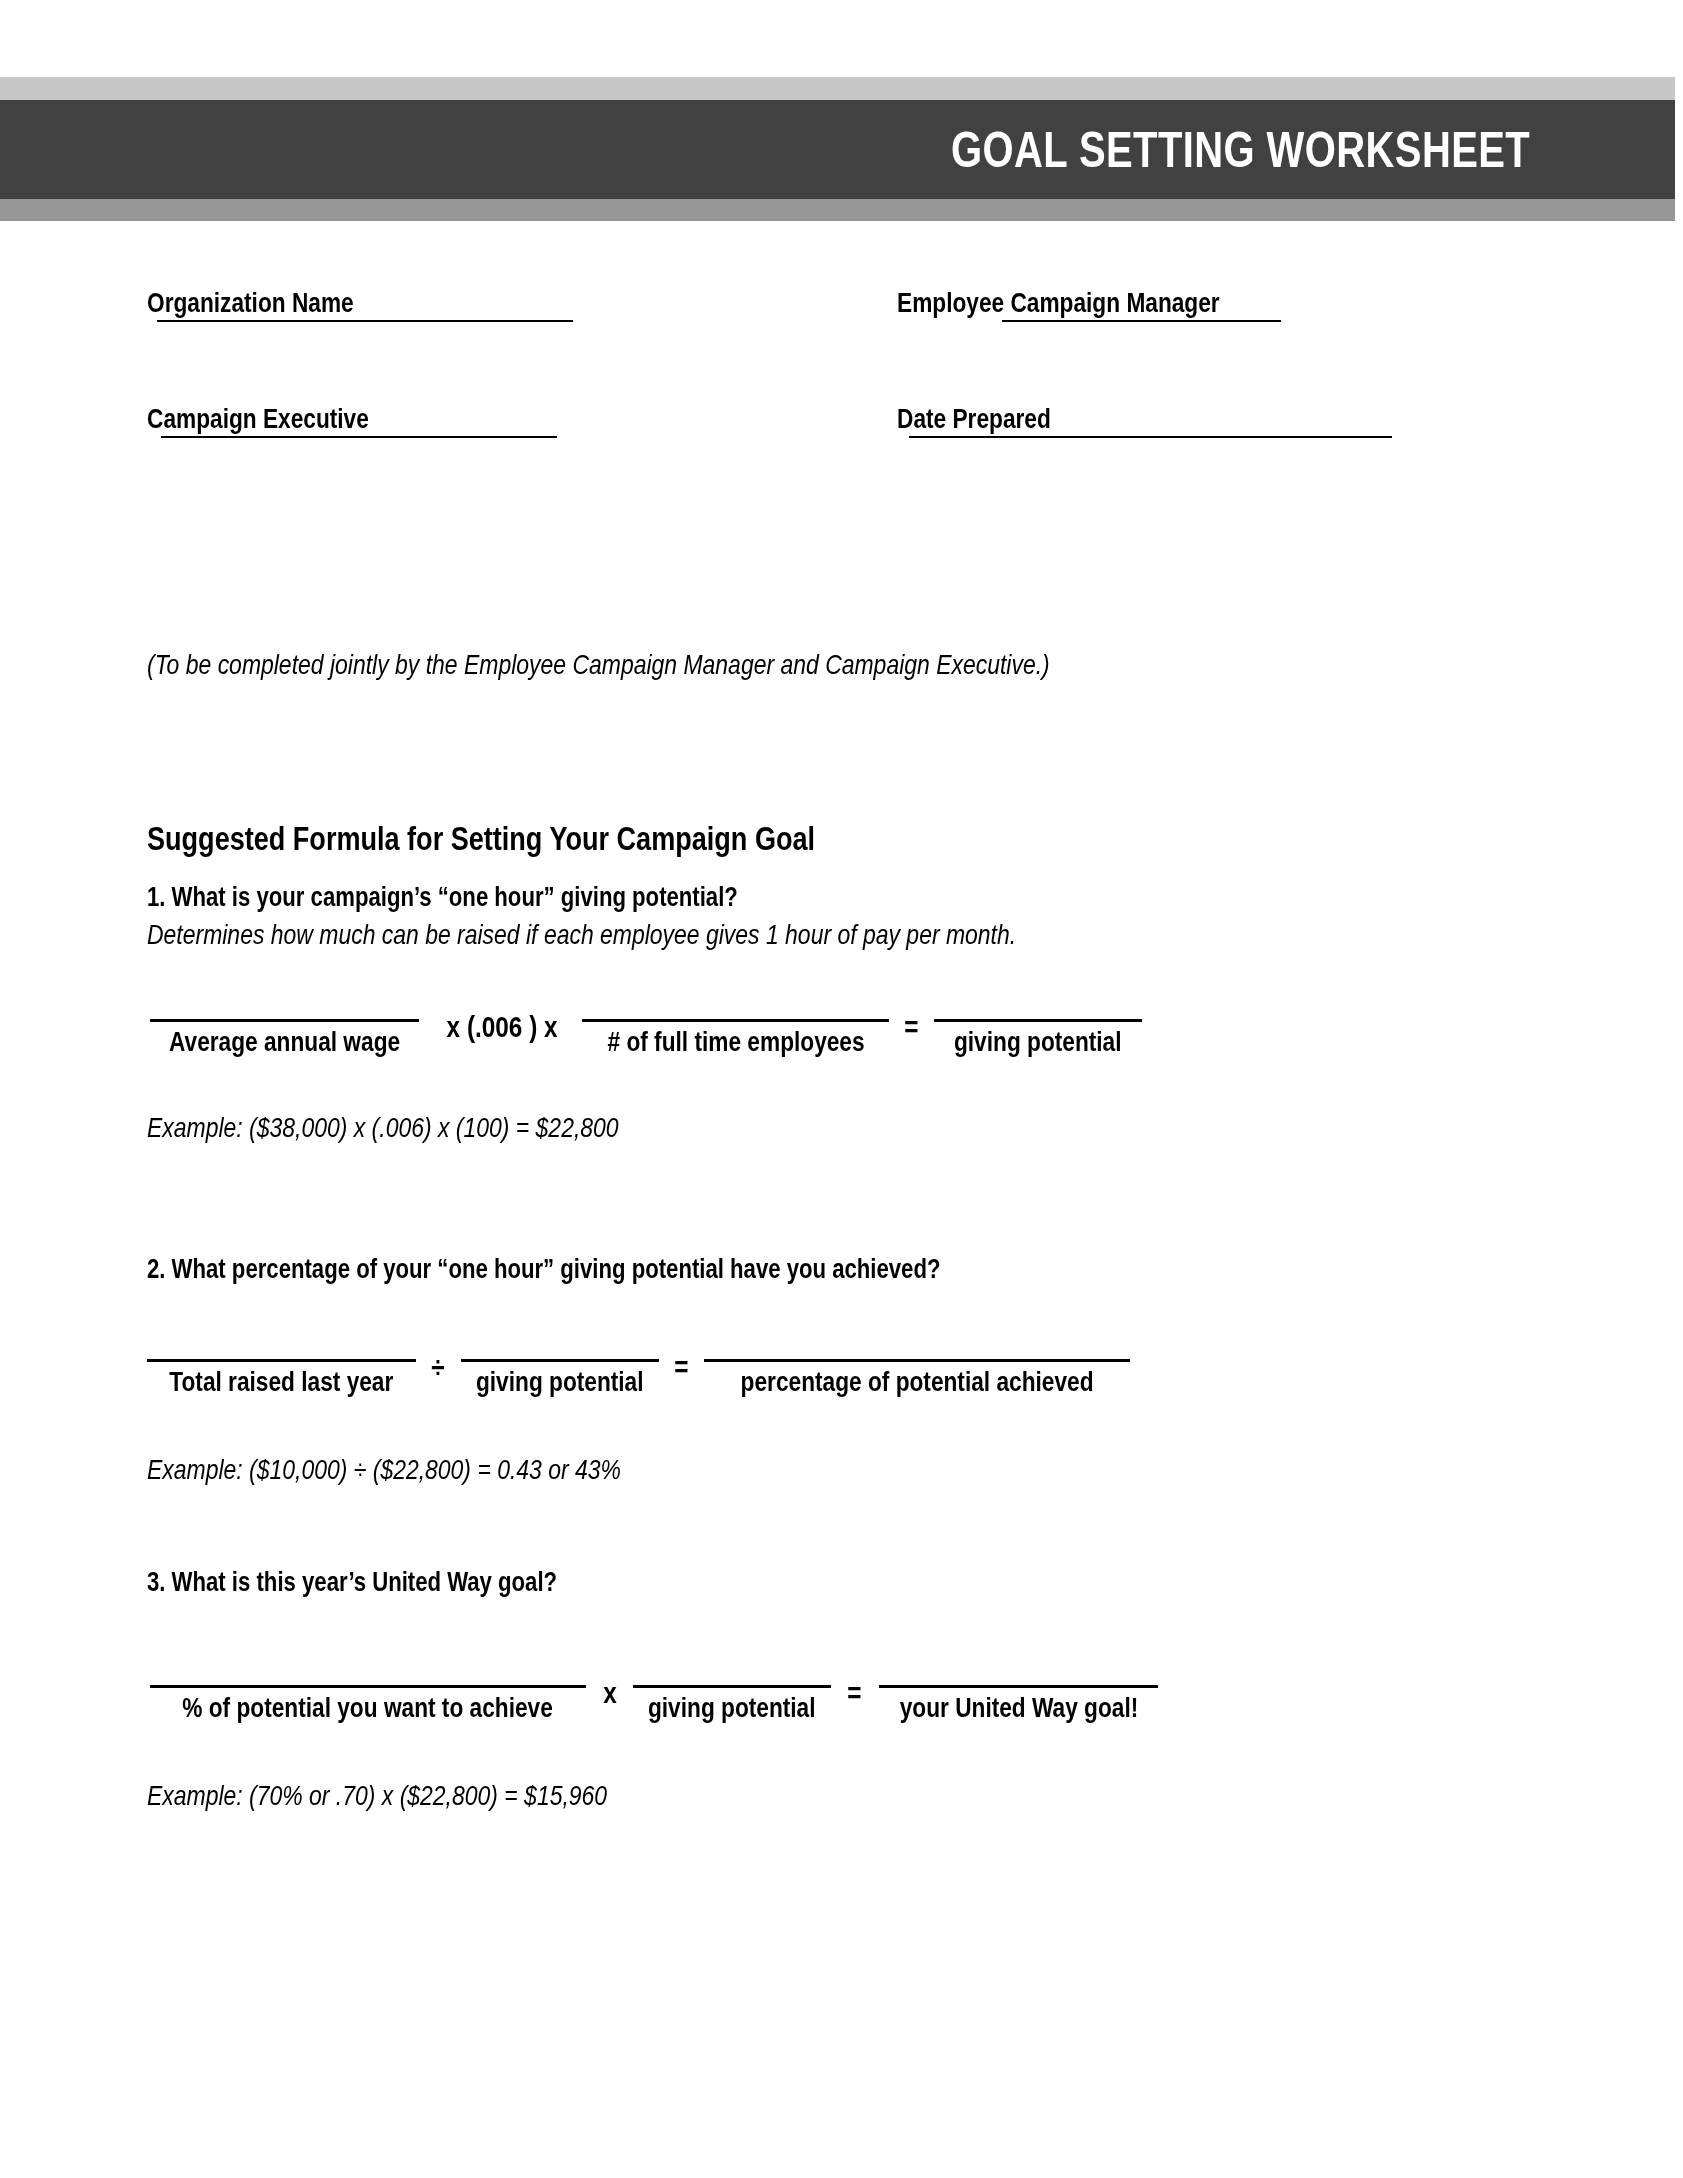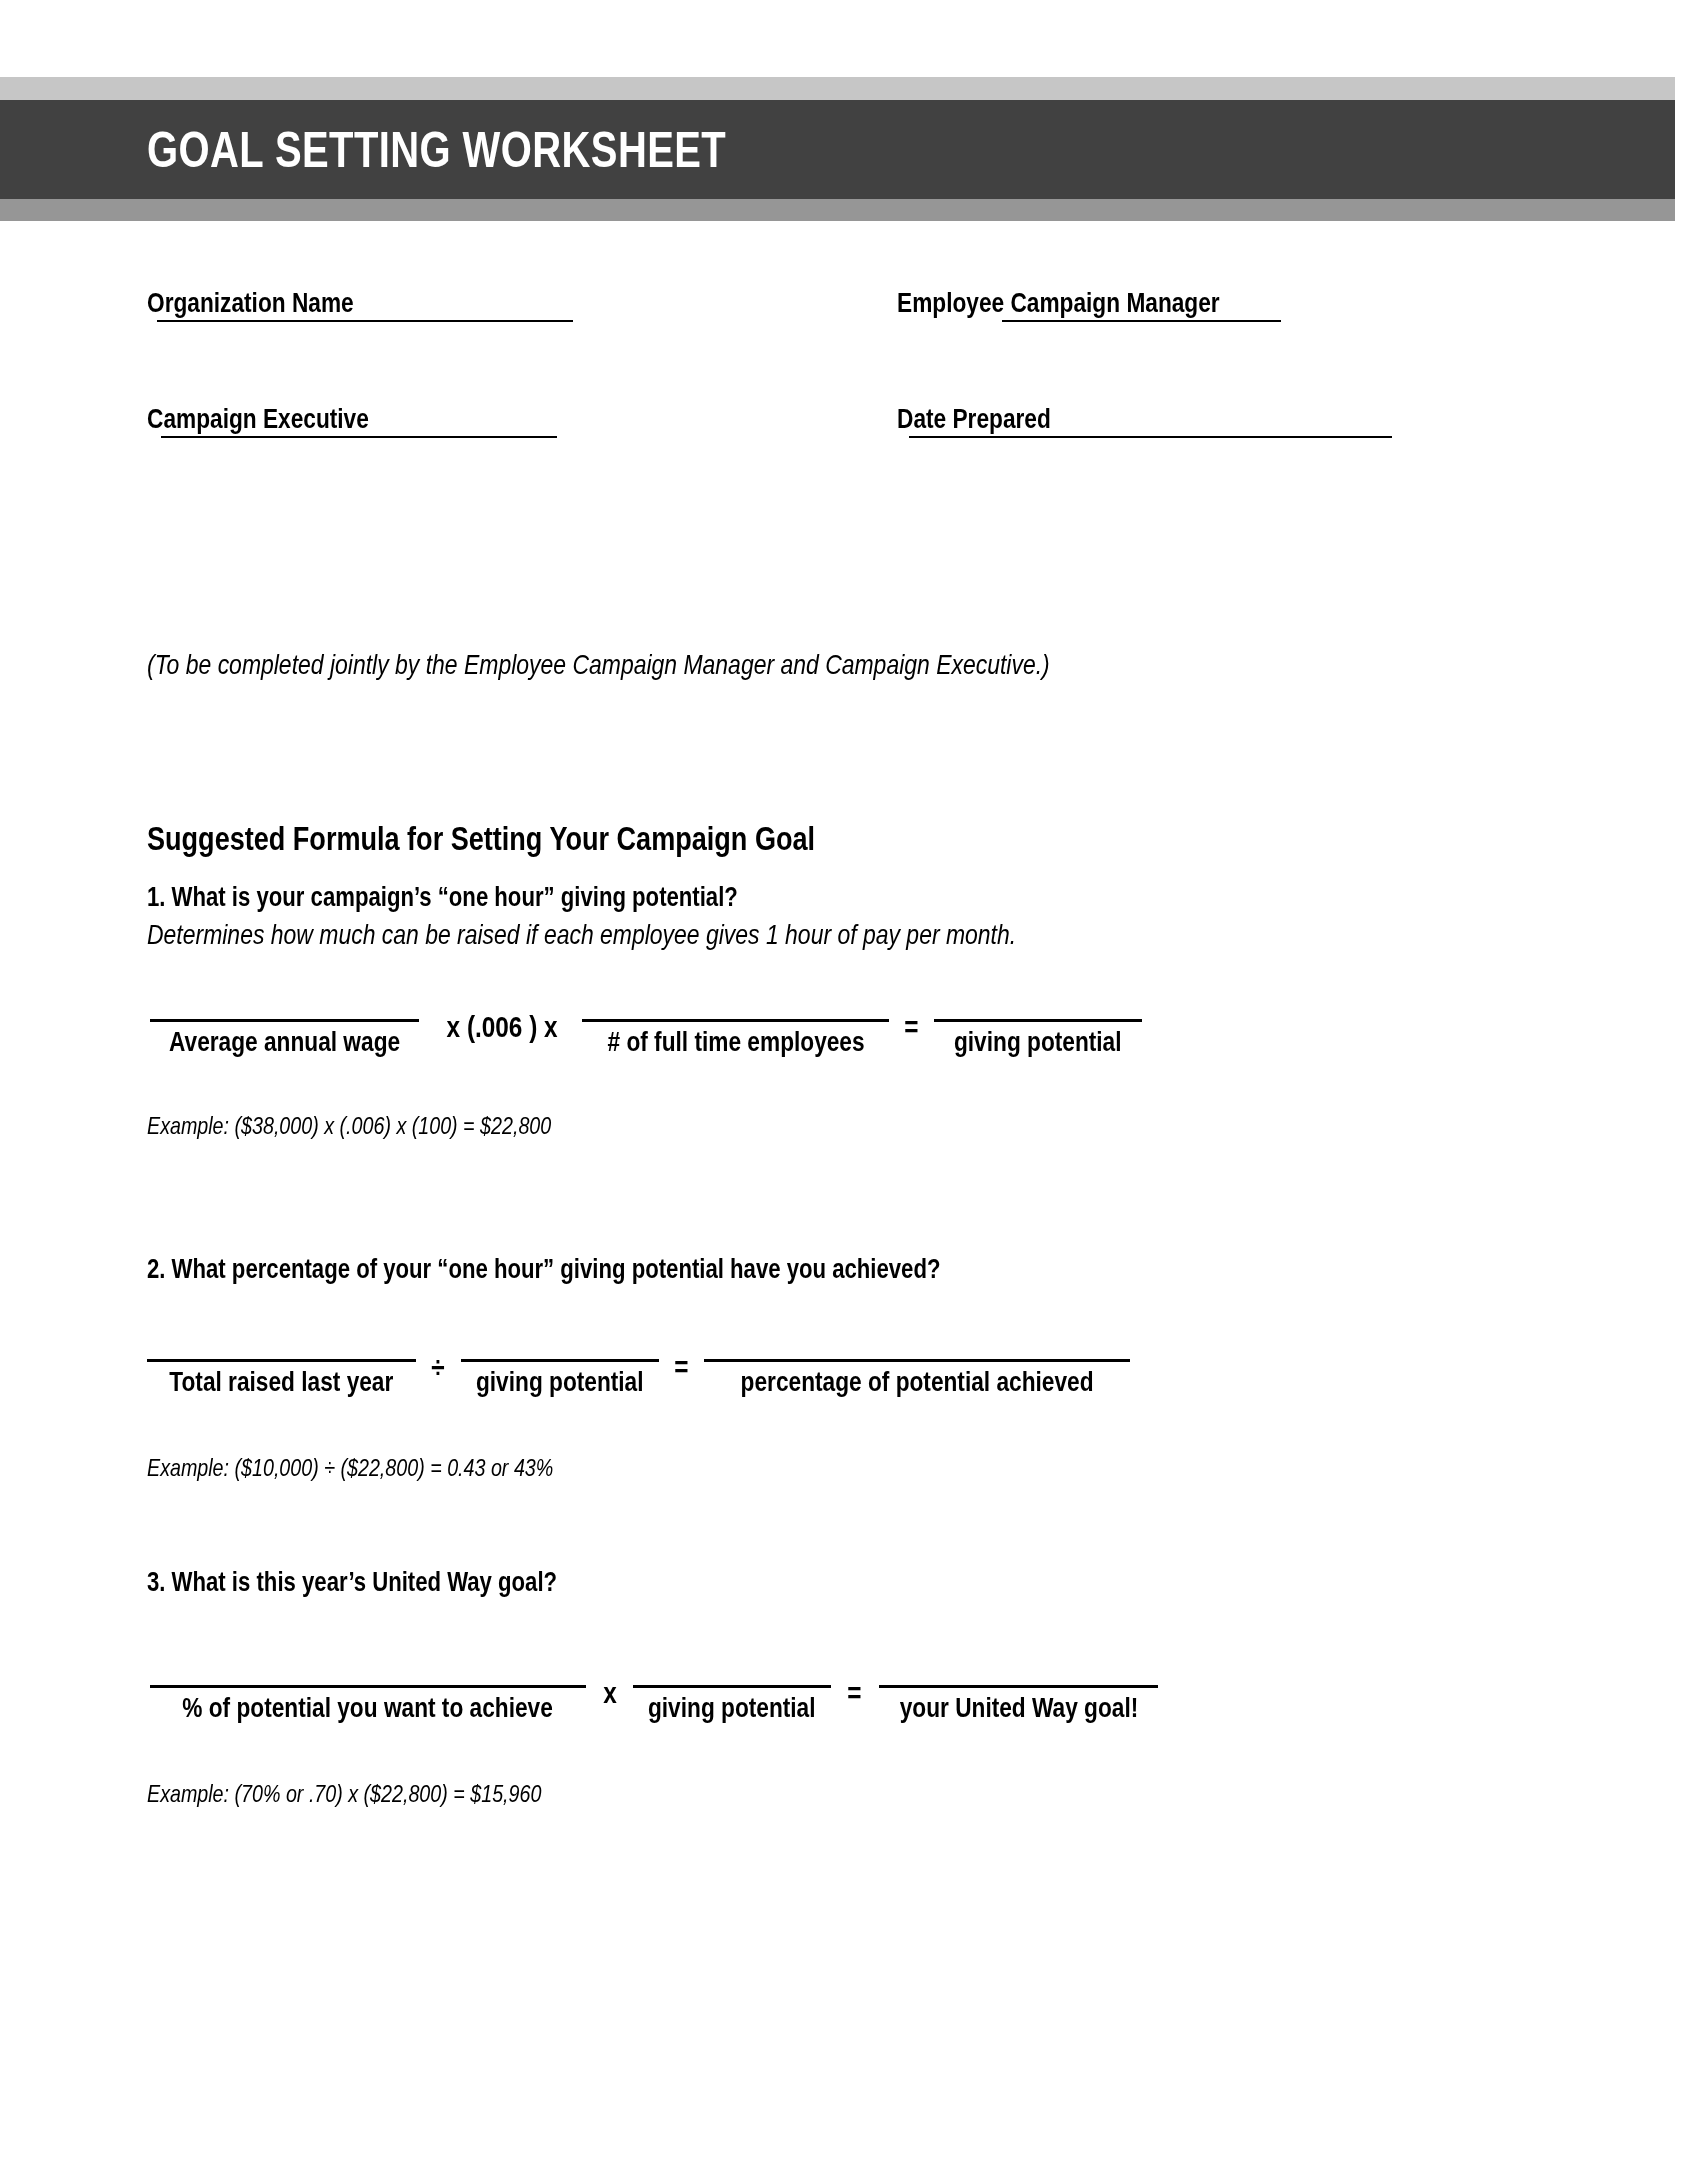--- a/index.html
+++ b/index.html
@@ -25,20 +25,21 @@
   }
   .bar-light {
     height: 23px;
     background: #c6c6c6;
   }
   .bar-dark {
     height: 99px;
     background: #414141;
     display: flex;
     align-items: center;
+    justify-content: flex-end;
   }
   .bar-mid {
     height: 22px;
     background: #969696;
   }
   #worksheet-title {
     color: #ffffff;
     font-family: "Liberation Sans Narrow", "Liberation Sans", sans-serif;
     font-weight: bold;
     font-size: 50px;
@@ -197,21 +198,21 @@
   #f2-slot-c .slot-rule { width: 426px; }
 
   #f3-slot-a .slot-rule { width: 436px; }
   #f3-slot-b .slot-rule { width: 198px; }
   #f3-slot-c .slot-rule { width: 279px; }
 
   
   .example {
     position: absolute;
     left: 147px;
-    font-size: 24px;
+    font-size: 28px;
   }
   #example-1 { top: 891px; }
   #example-2 { top: 1233px; }
   #example-3 { top: 1559px; }
 </style>
 </head>
 <body>
 
 <div id="header-banner">
   <div class="bar-light"></div>

